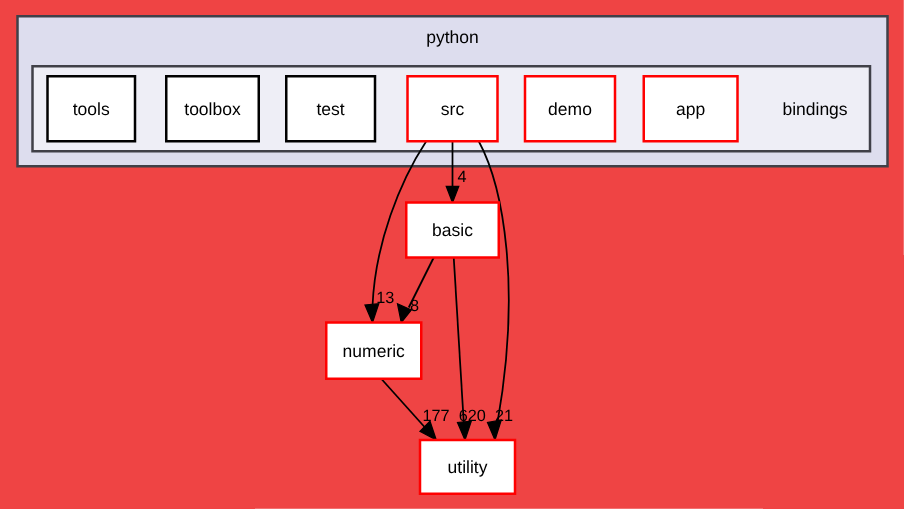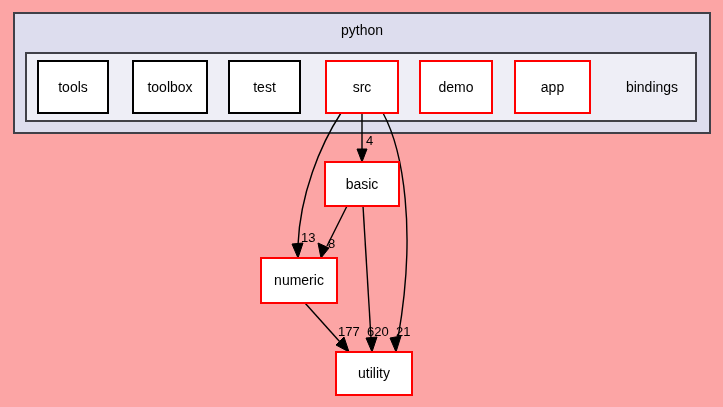--- a/index.html
+++ b/index.html
@@ -55,21 +55,21 @@
   }
   .arrow-head {
     fill: #000000;
     stroke: #000000;
     stroke-width: 1;
   }
 </style>
 </head>
 <body>
 
-<div id="graph-root" style="background: #fca5a5;">
+<div id="graph-root" style="background: #ef4444;">
   <svg class="graph-svg" viewBox="0 0 723 407" xmlns="http://www.w3.org/2000/svg">
 
     <g>
       <rect id="rect-cluster-python" x="14" y="13" width="696" height="120" fill="#ddddee" stroke="#404048" stroke-width="2"></rect>
       <text class="cluster-label" id="lbl-cluster-python" x="362" y="31">python</text>
     </g>
 
     <g>
       <rect id="rect-cluster-bindings" x="26" y="53" width="670" height="68" fill="#eeeef6" stroke="#404048" stroke-width="2"></rect>
       <text class="cluster-label" id="lbl-cluster-bindings" x="652" y="88">bindings</text>

